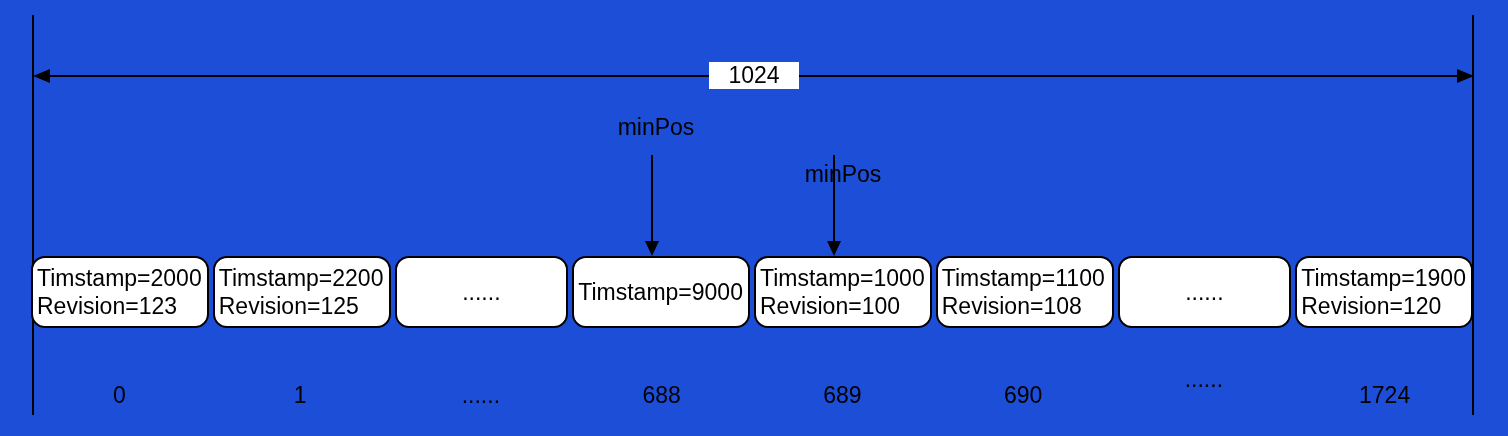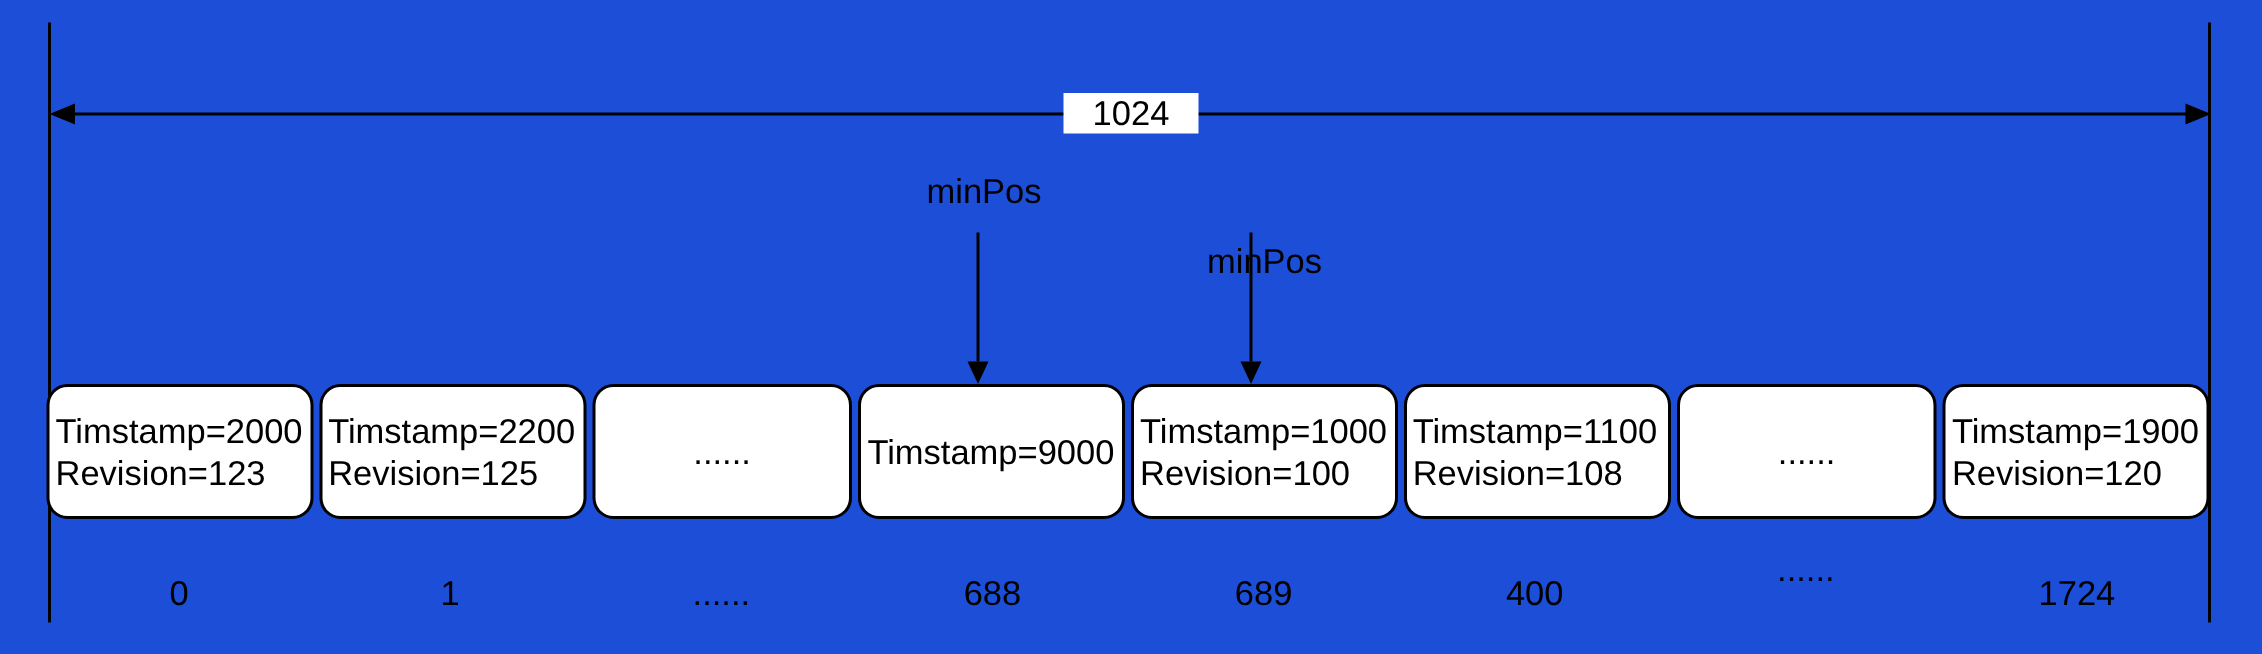--- a/index.html
+++ b/index.html
@@ -95,21 +95,21 @@
   }
   .pointer-head.maxpos { left: 645px; }
   .pointer-head.minpos { left: 827px; }
 
   
   .cells {
     position: absolute;
     top: 256px;
     left: 31px;
     width: 1442px;
-    height: 90px;
+    height: 72px;
     display: flex;
     gap: 4px;
   }
   .cell {
     flex: 1;
     box-sizing: border-box;
     border: 2px solid #000;
     border-radius: 14px;
     background: #fff;
     display: flex;
@@ -197,18 +197,18 @@
       <span>Revision=120</span>
     </div>
   </div>
 
   <div class="indexes">
     <div class="idx">0</div>
     <div class="idx">1</div>
     <div class="idx">......</div>
     <div class="idx">688</div>
     <div class="idx">689</div>
-    <div class="idx">400</div>
+    <div class="idx">690</div>
     <div class="idx raised">......</div>
     <div class="idx">1724</div>
   </div>
 
 </div>
 
 </body></html>

